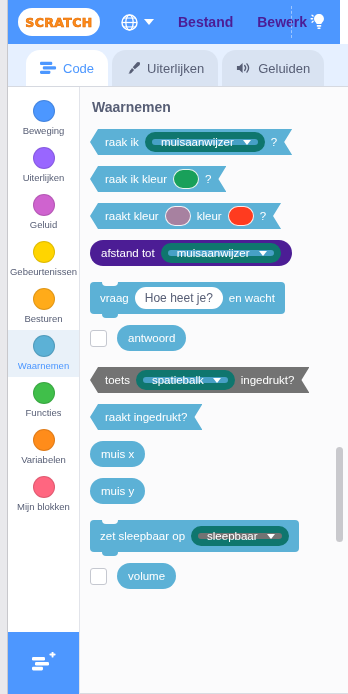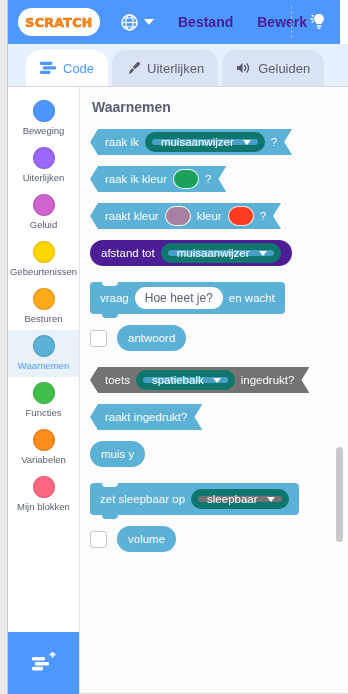--- a/index.html
+++ b/index.html
@@ -352,20 +352,25 @@
                 <span>ingedrukt?</span>
               </div>
             </div>
             <div class="blockrow">
               <div class="blk bool" style="background: rgb(92, 177, 214);">
                 <span>raakt ingedrukt?</span>
               </div>
             </div>
             <div class="blockrow">
               <div class="blk reporter" style="background: rgb(92, 177, 214);">
+                <span>muis x</span>
+              </div>
+            </div>
+            <div class="blockrow">
+              <div class="blk reporter" style="background: rgb(92, 177, 214);">
                 <span>muis y</span>
               </div>
             </div>
             <div class="blockrow" style="margin-top: 16px;">
               <div class="blk stack" style="background: rgb(92, 177, 214);">
                 <span>zet sleepbaar op</span>
                 <span class="dd">
                   <span>sleepbaar</span>
                   <span class="dd-caret"></span>
                 </span>

